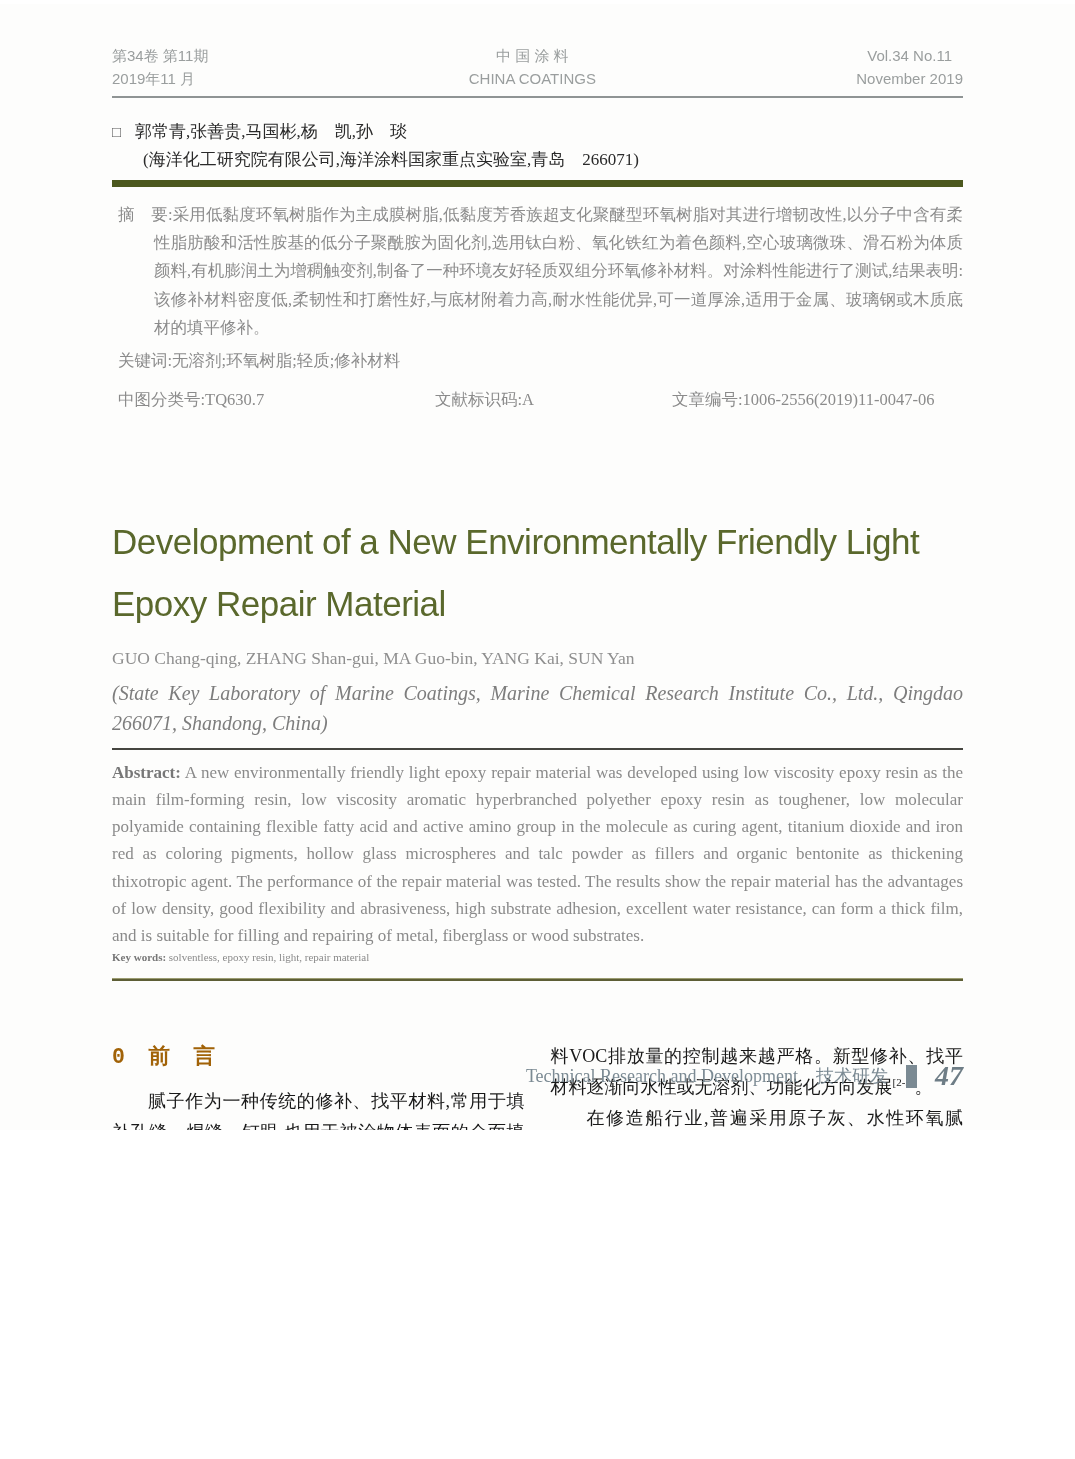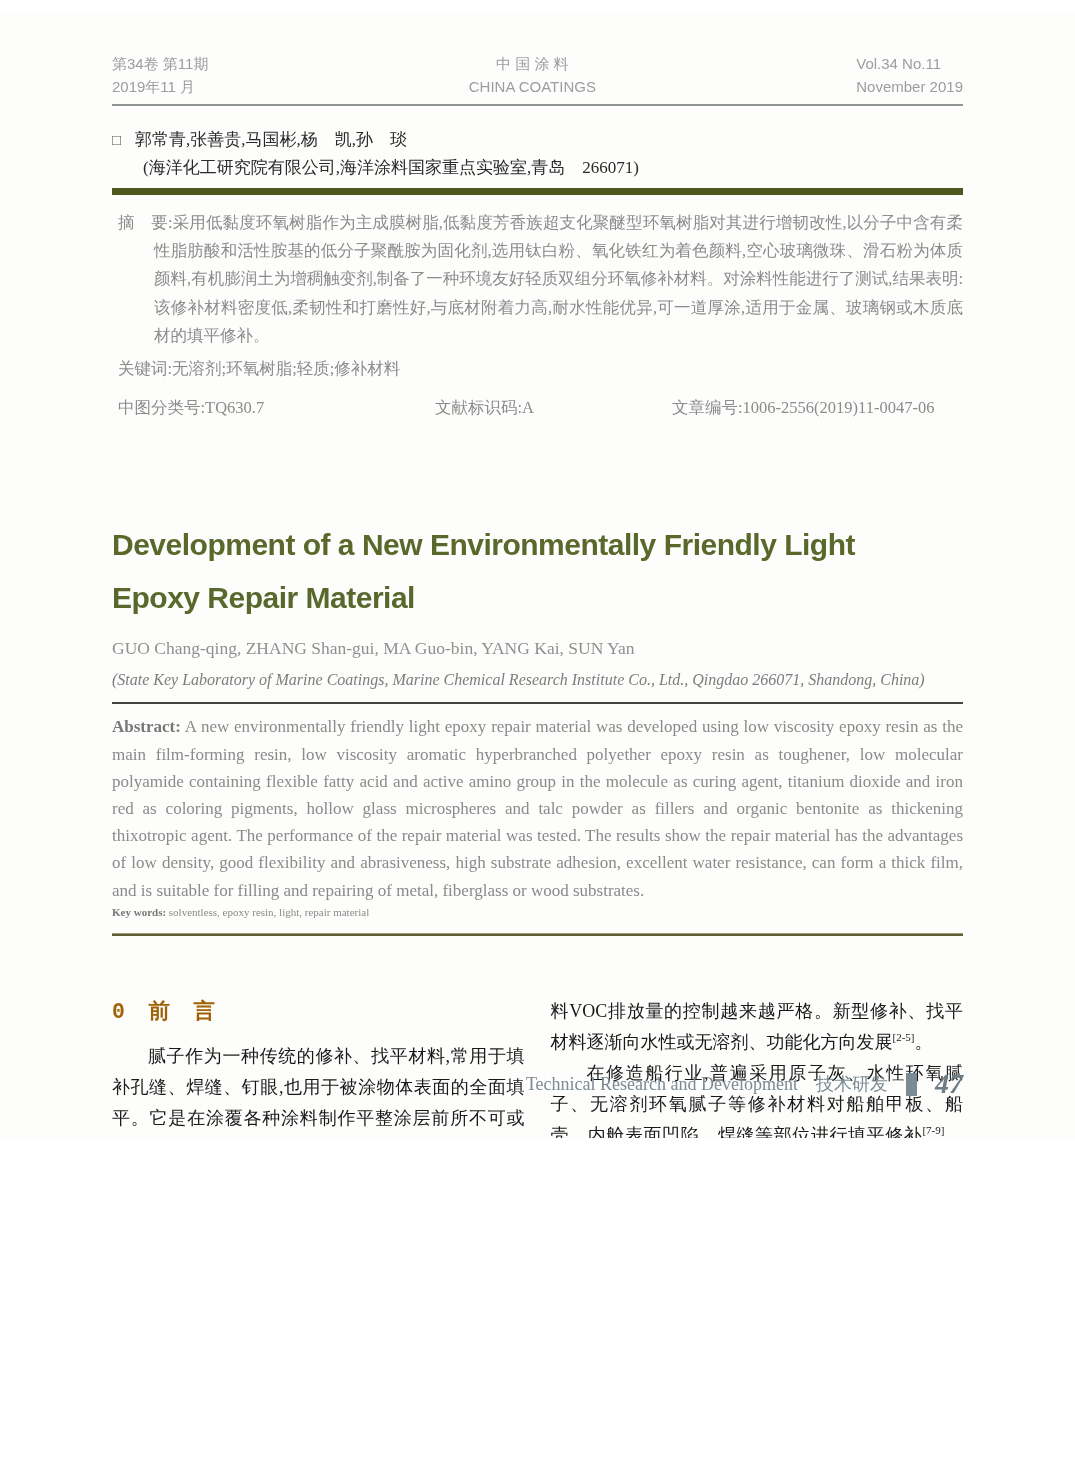--- a/index.html
+++ b/index.html
@@ -1,21 +1,21 @@
 <!DOCTYPE html>
 <html><head>
 <meta charset="utf-8">
 <style>
   * { margin: 0; padding: 0; box-sizing: border-box; }
   html, body { background: #ffffff; }
   .page {
     position: relative;
     width: 1075px;
     height: 1126px;
-    margin: 12px auto;
+    margin: 4px auto;
     background: #fdfdfc;
     font-family: "Liberation Serif", serif;
     overflow: hidden;
   }
   .content { padding: 0 112px; }
 
   
   .masthead {
     display: flex;
     justify-content: space-between;
@@ -23,21 +23,21 @@
     margin-top: 40px;
     padding-bottom: 5px;
     border-bottom: 2px solid #8f9494;
     color: #9a9e9e;
     font-family: "Liberation Sans", sans-serif;
     font-size: 15px;
     line-height: 1.55;
   }
   .masthead .col { white-space: nowrap; }
   .masthead .col.center { text-align: center; }
-  .masthead .col.right { text-align: left; }
+  .masthead .col.right { text-align: center; }
   .doi-line {
     margin-top: 7px;
     color: #1e1e1e;
     font-size: 15.5px;
     letter-spacing: 0.2px;
   }
 
   
   .cn-title {
     margin-top: 100px;
@@ -94,37 +94,37 @@
   }
   .cn-meta .m1 { position: absolute; left: 6px; }
   .cn-meta .m2 { position: absolute; left: 323px; }
   .cn-meta .m3 { position: absolute; left: 560px; }
 
   
   .en-title {
     margin-top: 98px;
     color: #5a682c;
     font-family: "Liberation Sans", sans-serif;
-    font-weight: bold;
-    font-size: 30px;
+    font-weight: normal;
+    font-size: 35px;
     letter-spacing: -0.5px;
     line-height: 1.75;
     white-space: nowrap;
   }
   .en-authors {
     margin-top: 14px;
     color: #8f8f8f;
     font-family: Liberation Serif, serif;
     font-size: 17.5px;
   }
   .en-affiliation {
     margin-top: 9px;
     color: #7d7d7d;
     font-style: italic;
-    font-size: 16px;
+    font-size: 20px;
     line-height: 1.5;
     text-align: justify;
   }
   .en-rule {
     margin-top: 10px;
     border-top: 2px solid #454540;
   }
   .en-abstract {
     margin-top: 9px;
     color: #8a8a8a;

